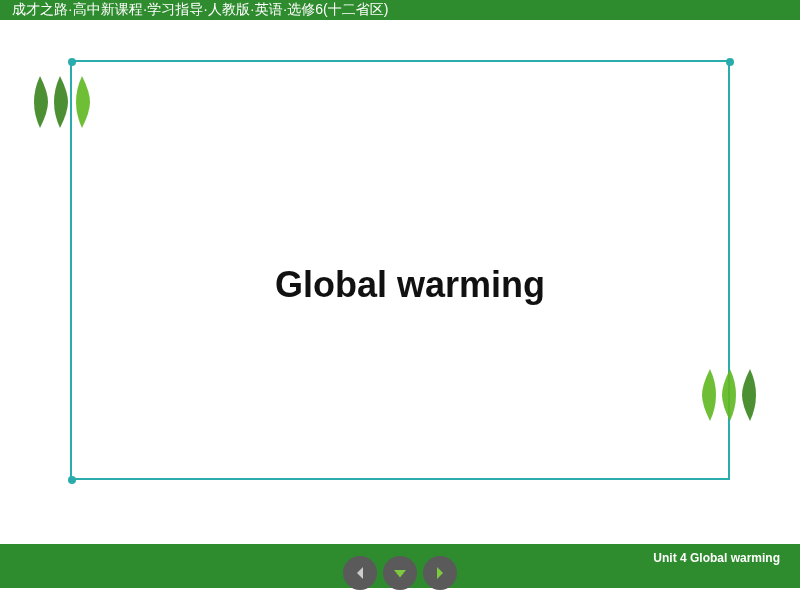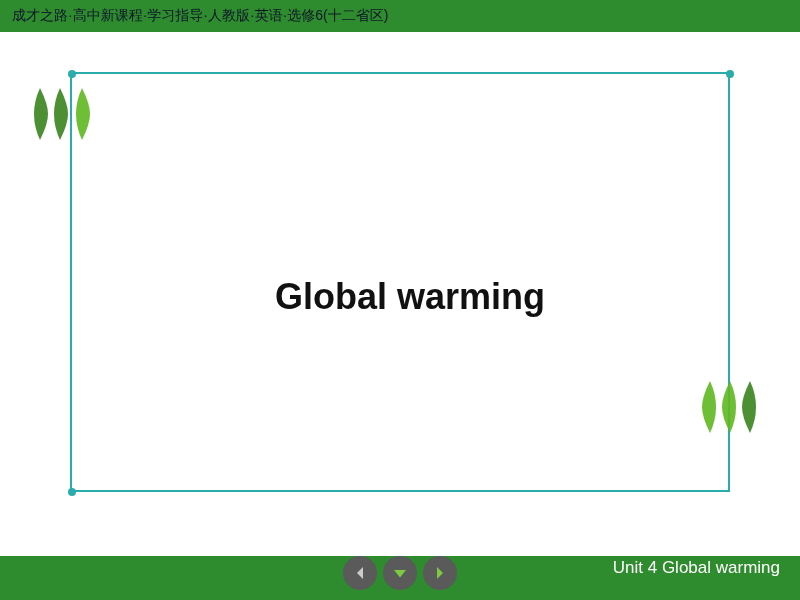--- a/index.html
+++ b/index.html
@@ -9,24 +9,24 @@
       height: 600px;
       overflow: hidden;
       font-family: Arial, sans-serif;
       background: #fff;
       position: relative;
     }
 
     
     #header {
       background: #2e8b2e;
-      color: #0f172a;
+      color: #ffffff;
       font-size: 14px;
       padding: 6px 12px;
-      height: 32px;
+      height: 20px;
       display: flex;
       align-items: center;
     }
 
     
     #main {
       width: 800px;
       height: 524px;
       background: #fff;
       position: relative;
@@ -160,26 +160,27 @@
 
     .nav-btn svg {
       width: 18px;
       height: 18px;
       fill: #fff;
     }
 
     #footer-label {
       position: absolute;
       right: 20px;
-      bottom: 10px;
+      bottom: 20px;
       color: #fff;
-      font-size: 17px;
+      font-size: 12px;
       display: flex;
       align-items: center;
       height: 44px;
+      font-weight: bold;
     }
 
     
   </style>
 </head>
 <body>
 
 <div id="header">
   <span>成才之路·高中新课程·学习指导·人教版·英语·选修6(十二省区)</span>
 </div>

